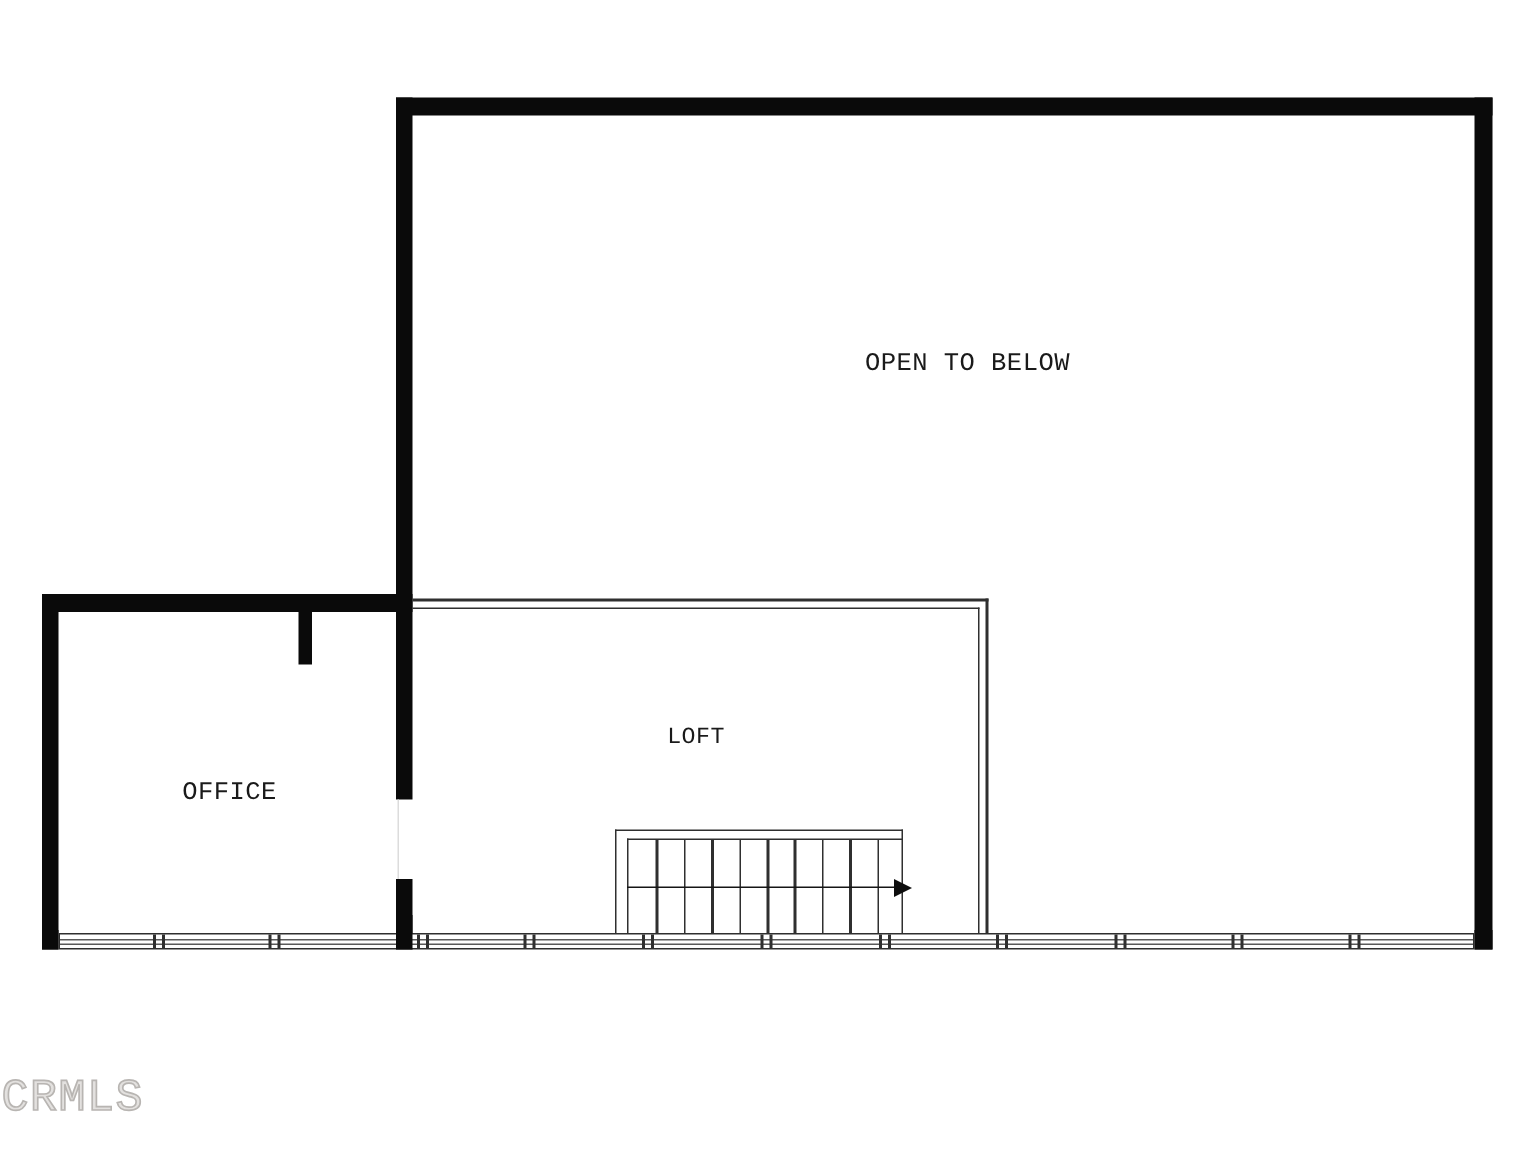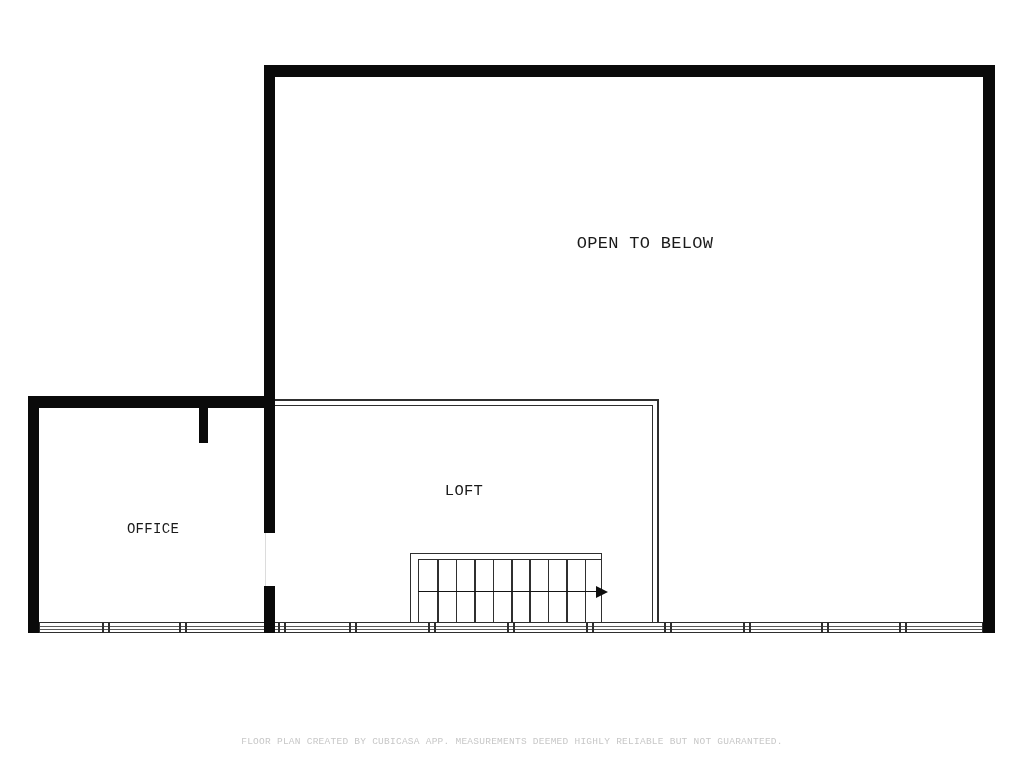--- a/index.html
+++ b/index.html
@@ -40,21 +40,21 @@
   .window-band{left:39px;top:622px;width:944px;height:11px;position:absolute;box-sizing:border-box;
     border:1.3px solid var(--thin,#2f2f2f);background:#fff;}
   .window-line-a{position:absolute;left:0;top:2.8px;width:100%;height:1px;background:#5a5a5a;}
   .window-line-b{position:absolute;left:0;top:6.4px;width:100%;height:1px;background:#5a5a5a;}
   .mullion{position:absolute;top:0;width:1.6px;height:100%;background:var(--thin,#2f2f2f);}
   
   .room-label{position:absolute;transform:translate(-50%,-50%);color:var(--label,#1a1a1a);
     white-space:nowrap;letter-spacing:0.3px;}
   .label-open{left:645px;top:243px;font-size:17px;}
   .label-loft{left:464px;top:491px;font-size:15.5px;}
-  .label-office{left:153px;top:529px;font-size:14px;}
+  .label-office{left:153px;top:529px;font-size:17px;}
   
   .watermark{position:absolute;left:1px;top:716px;font-size:30px;letter-spacing:1px;
     color:#e3e1df;-webkit-text-stroke:1.1px #b8b5b2;font-weight:400;}
   .disclaimer{position:absolute;left:0;right:0;top:736px;text-align:center;
     font-size:9.5px;letter-spacing:0.25px;color:var(--muted,#c7c7c7);}
 </style>
 </head>
 <body>
 
 <div class="canvas">
@@ -115,15 +115,15 @@
     </div>
 
   <div class="wall" style="left:264px;top:610px;width:11px;height:23px;"></div>
   <div class="wall" style="left:28px;top:620px;width:11px;height:13px;"></div>
   <div class="wall" style="left:983px;top:620px;width:12px;height:13px;"></div>
 
   <div class="room-label label-open">OPEN TO BELOW</div>
   <div class="room-label label-loft">LOFT</div>
   <div class="room-label label-office">OFFICE</div>
 
-  <div class="disclaimer">FLOOR PLAN CREATED BY CUBICASA APP. MEASUREMENTS DEEMED HIGHLY RELIABLE BUT NOT GUARANTEED.</div>
+  <div class="watermark">CRMLS</div>
 
 </div>
 
 </body></html>

